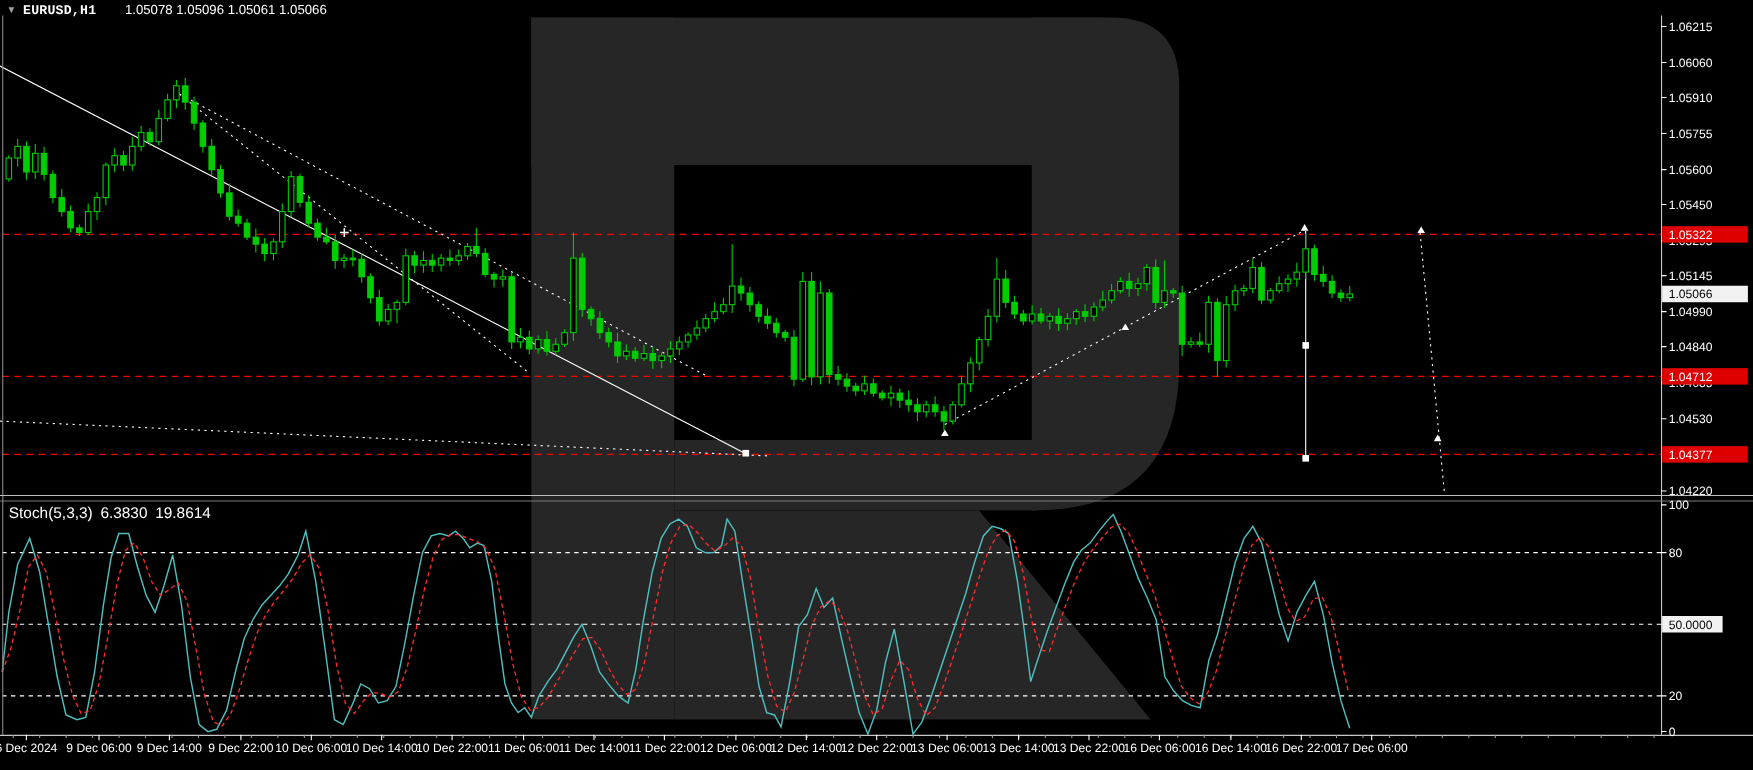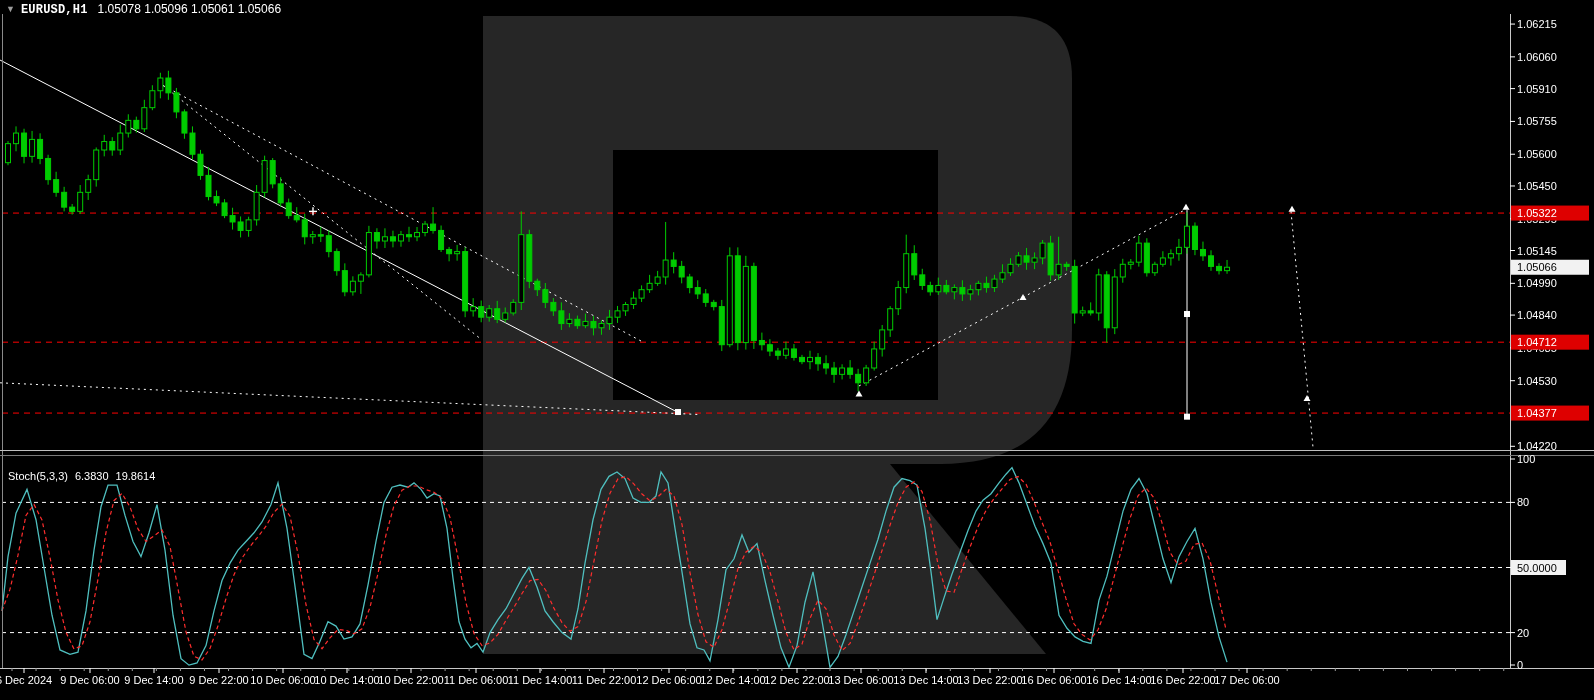--- a/index.html
+++ b/index.html
@@ -2,22 +2,22 @@
 <html><head>
 <meta charset="utf-8">
 <style>
   html,body{margin:0;padding:0;background:#000;width:1594px;height:700px;overflow:hidden;position:relative;
             font-family:"Liberation Sans",sans-serif;}
   #stage{position:absolute;left:0;top:0;width:1594px;height:700px;}
   svg{position:absolute;left:0;top:0;}
   #titlebar{position:absolute;left:6px;top:2px;color:#fff;font-size:12px;white-space:nowrap;z-index:5;}
   #titlebar .tri{color:#9e9e9e;font-size:9px;vertical-align:1px;margin-right:6px;}
   #titlebar .sym{font-weight:700;letter-spacing:.2px;font-family:Liberation Mono, monospace;}
-  #titlebar .ohlc{margin-left:10px;}
-  #stochlabel{position:absolute;left:8px;top:470px;color:#fff;font-size:11px;white-space:nowrap;z-index:5;}
+  #titlebar .ohlc{margin-left:26px;}
+  #stochlabel{position:absolute;left:8px;top:458px;color:#fff;font-size:14px;white-space:nowrap;z-index:5;}
   #stochlabel span{margin-right:7px;}
 </style>
 </head>
 <body>
 
 <div id="stage">
   <div id="titlebar">
     <span class="tri">▼</span><span class="sym">EURUSD,H1</span><span class="ohlc">1.05078 1.05096 1.05061 1.05066</span>
   </div>
   <div id="stochlabel">

